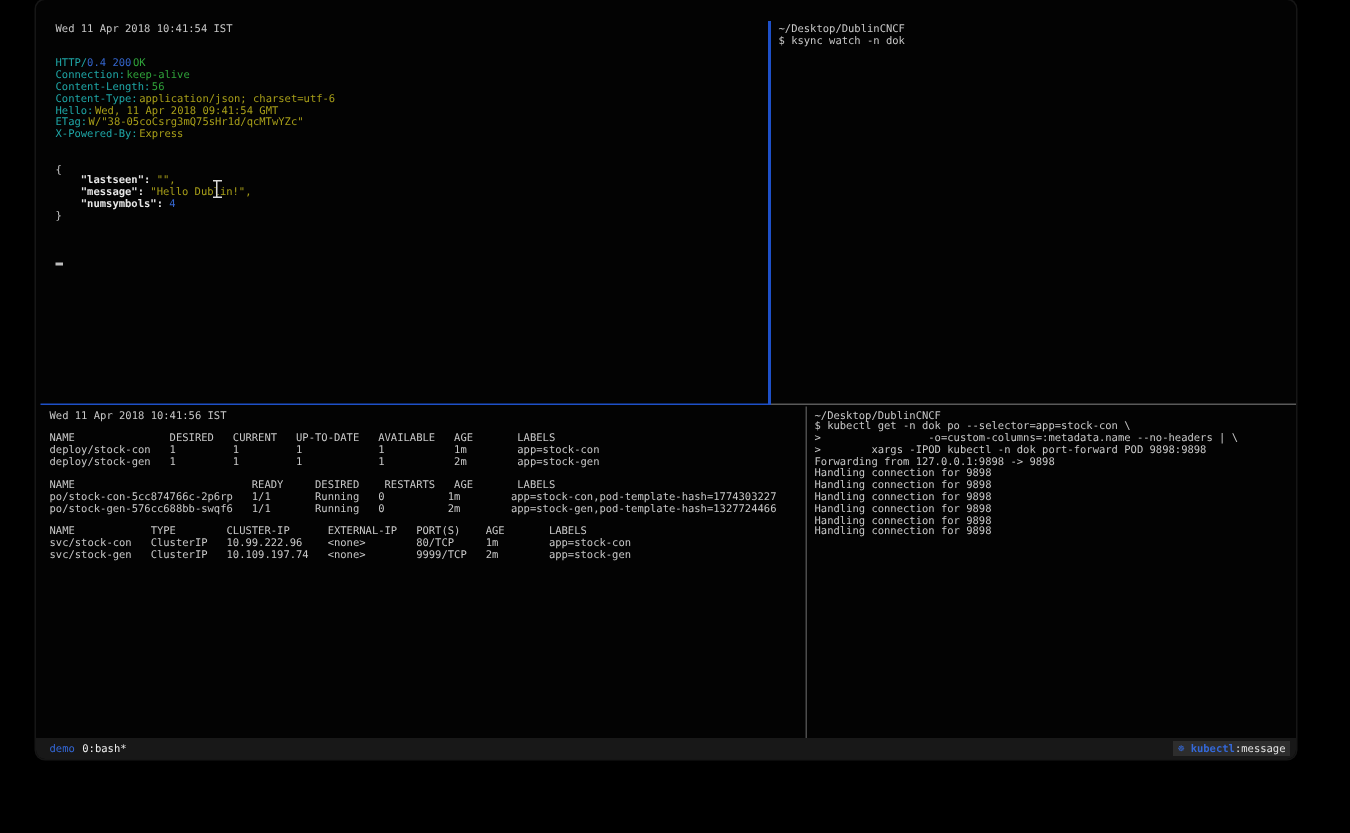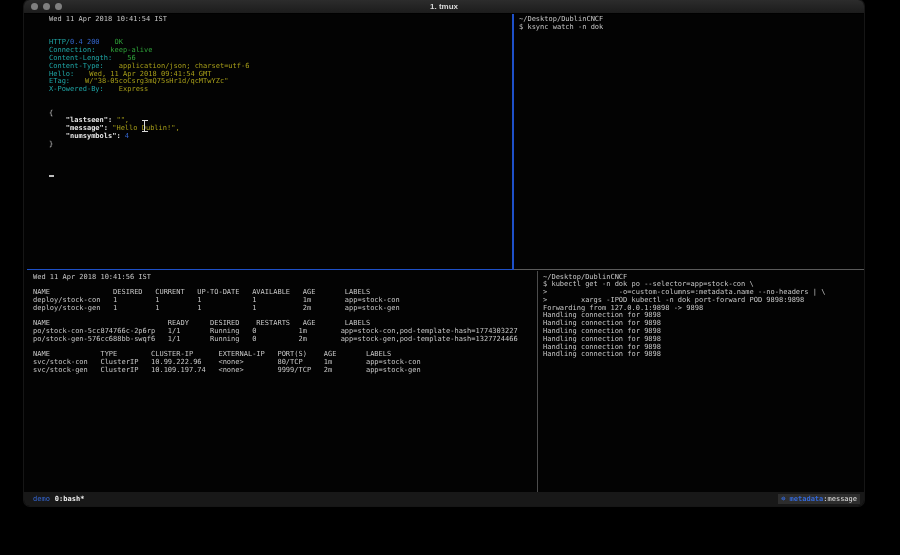--- a/index.html
+++ b/index.html
@@ -14,75 +14,67 @@
             background:linear-gradient(#2c2c2c,#1c1c1c);border-radius:6px 6px 0 0;
             border-bottom:1px solid #000}
   .lights{position:absolute;left:7px;top:3px;display:flex;gap:5px}
   .light{width:7px;height:7px;border-radius:50%;background:#7f7f7f;border:none;padding:0}
   .wtitle{position:absolute;left:0;right:0;top:1px;text-align:center;
           font:bold 8px/12px "Liberation Sans",sans-serif;color:#d8d8d8}
 
   
   .content{position:absolute;top:14px;left:0;right:0;bottom:14px;background:#030303}
   .pane{position:absolute;font:7px/7.8px "DejaVu Sans Mono",monospace;color:#c8c8c8;overflow:hidden}
-  .pane-tl{left:16px;top:0;width:487px;height:254px;padding:2px 0 0 9px}
+  .pane-tl{left:4px;top:0;width:487px;height:254px;padding:2px 0 0 9px}
   .pane-tr{left:491px;top:0;right:0;height:254px;padding:2px 0 0 4px}
   .pane-bl{left:0;top:257px;width:512px;bottom:0;padding:2.5px 0 0 9px}
   .pane-br{left:515px;top:257px;right:0;bottom:0;padding:2.5px 0 0 4px}
   .tline{white-space:pre;height:7.8px}
   .blank{height:7.8px}
 
   
   .div-v1{position:absolute;left:488px;top:0;width:1.5px;height:255.5px;background:#1e50c8}
   .div-h1{position:absolute;left:3px;top:254.5px;width:486.5px;height:1.5px;background:#1e50c8}
   .div-h2{position:absolute;left:490px;top:255px;right:0;height:1px;background:#5a5a5a}
   .div-v2{position:absolute;left:513px;top:256.5px;width:1px;bottom:0;background:#4c4c4c}
 
   
   .c-cyan{color:#1fa7a7}
   .c-green{color:#2fa23a}
   .c-yellow{color:#a89f19}
   .c-blue{color:#3465cc}
   .jkey{color:#e6e6e6;font-weight:bold}
-  .sp{margin-left:15px}
+  .sp{margin-left:1px}
 
   .cursor-block{display:inline-block;width:4.5px;height:2.5px;background:#bdbdbd;margin-top:3px}
 
   
   .statusbar{position:absolute;left:0;right:0;bottom:0;height:14px;background:#181818;
              border-radius:0 0 6px 6px;font:7px/14px "DejaVu Sans Mono",monospace}
   .status-left{position:absolute;left:9px;top:0;height:14px}
   .session{color:#3468d8;font-weight:normal}
-  .wtab{color:#f0f0f0;font-weight:bold;margin-left:5px}
+  .wtab{color:#f0f0f0;font-weight:normal;margin-left:5px}
   .status-right{position:absolute;right:4px;top:2px;height:10px;line-height:10px;
                 background:#2d2d2d;padding:0 3px;white-space:pre}
   .k8s-ic{color:#3468d8}
   .ctx{color:#3468d8;font-weight:bold}
   .ns{color:#e2e2e2}
 
   
   .ibeam{position:absolute;left:141px;top:120px;width:7px;height:12px;z-index:20}
   .ibeam::before{content:"";position:absolute;left:2.6px;top:0;bottom:0;width:1.6px;
                  background:#d9d9d9;box-shadow:0 0 1px #000}
   .ibeam::after{content:"";position:absolute;left:0.5px;right:0.5px;top:0;bottom:0;
                 border-top:1.6px solid #d9d9d9;border-bottom:1.6px solid #d9d9d9}
 </style>
 </head>
 <body>
 
 <div class="window">
 
-  <div class="titlebar">
-    <div class="lights">
-      <button class="light"></button>
-      <button class="light"></button>
-      <button class="light"></button>
-    </div>
-    <div class="wtitle">1. tmux</div>
-  </div>
 
   <div class="content">
 
     <div class="pane pane-tl">
       <div class="tline"><span>Wed 11 Apr 2018 10:41:54 IST</span></div>
       <div class="tline blank"></div>
       <div class="tline blank"></div>
       <div class="tline"><span class="c-cyan">HTTP/</span><span class="c-blue">0.4 200</span><span class="c-green sp">OK</span></div>
       <div class="tline"><span class="c-cyan">Connection:</span><span class="c-green sp">keep-alive</span></div>
       <div class="tline"><span class="c-cyan">Content-Length:</span><span class="c-green sp">56</span></div>
@@ -139,18 +131,18 @@
       </div>
 
     <div class="div-v1"></div>
     <div class="div-h1"></div>
     <div class="div-h2"></div>
     <div class="div-v2"></div>
   </div>
 
   <div class="statusbar">
     <div class="status-left"><span class="session">demo</span><span class="wtab">0:bash*</span></div>
-    <div class="status-right"><span class="k8s-ic">☸</span><span> </span><span class="ctx">metadata</span><span class="ns">:message</span></div>
+    <div class="status-right"><span class="k8s-ic">☸</span><span> </span><span class="ctx">kubectl</span><span class="ns">:message</span></div>
   </div>
 
 </div>
 
 <div class="ibeam"></div>
 
 </body></html>

